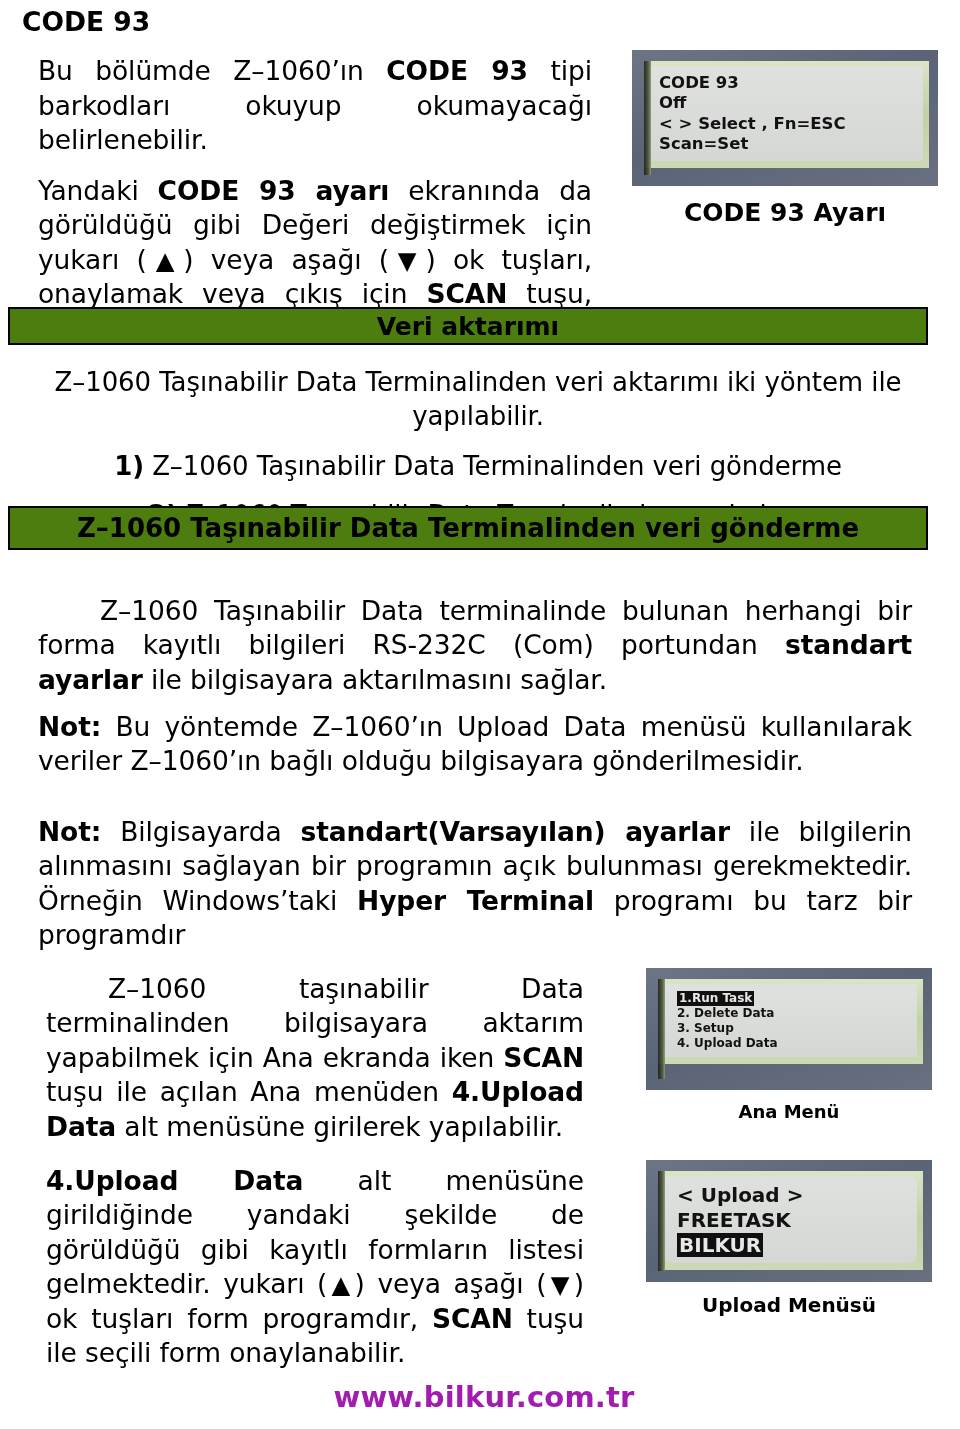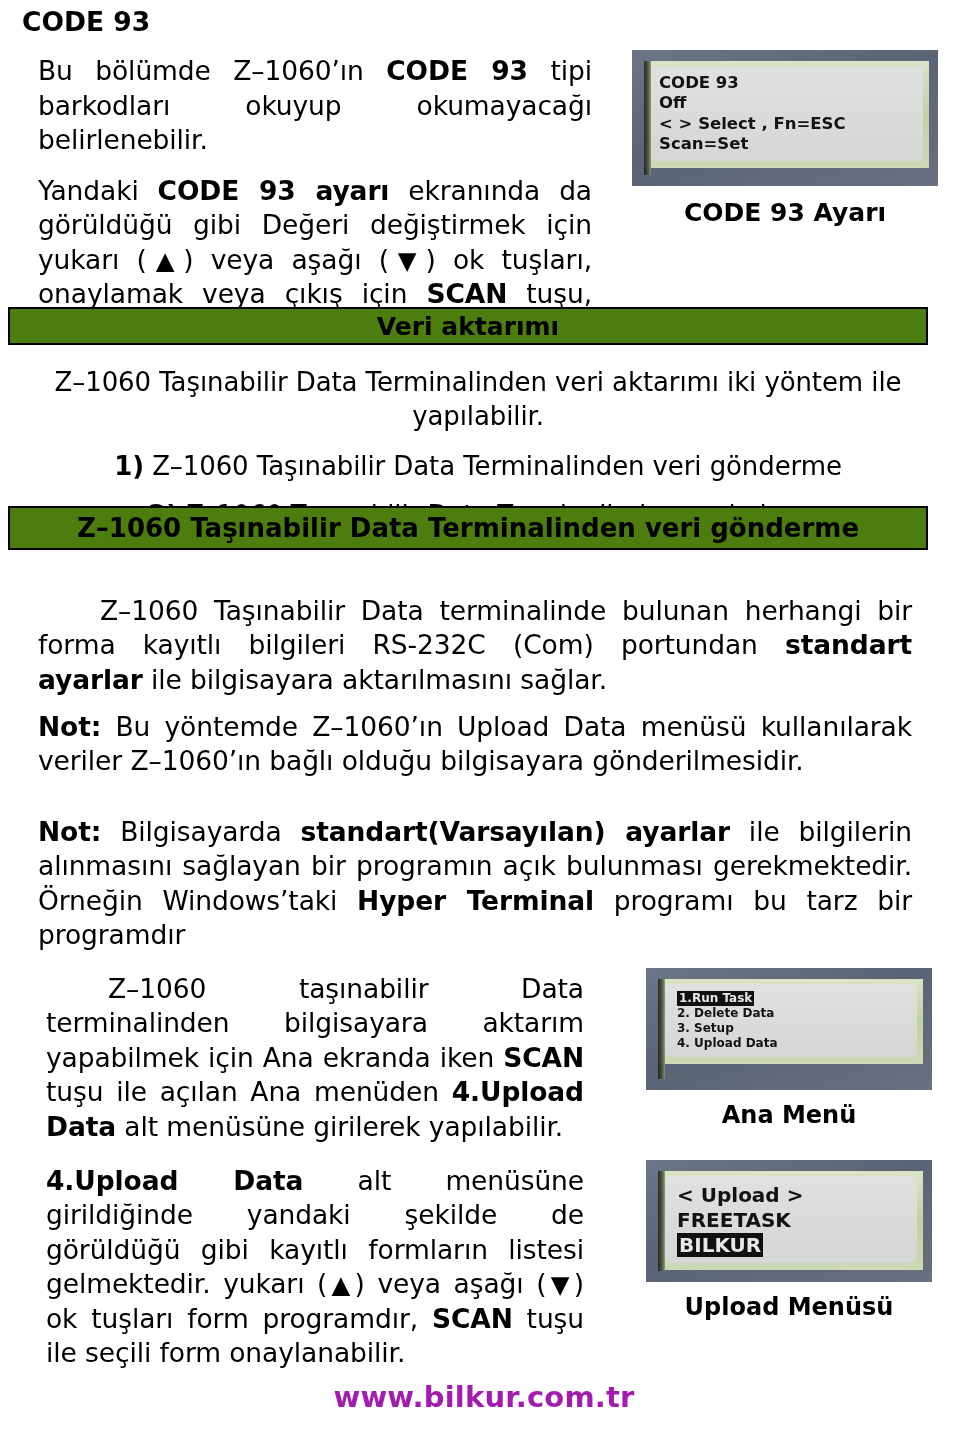--- a/index.html
+++ b/index.html
@@ -183,26 +183,26 @@
 
   
   #fig-code93 { left: 632px; top: 50px; width: 306px; }
   #fig-code93 .lcd-frame { width: 306px; height: 136px; }
   #fig-code93 .lcd-screen { width: 100%; height: 100%; font-size: 16.5px; }
   #fig-code93 .lcd-caption { font-size: 25px; margin-top: 12px; }
 
   #fig-ana { left: 646px; top: 968px; width: 286px; }
   #fig-ana .lcd-frame { width: 286px; height: 122px; }
   #fig-ana .lcd-screen { width: 100%; height: 100%; font-size: 12px; padding-left: 14px; }
-  #fig-ana .lcd-caption { font-size: 24px; margin-top: 11px; }
+  #fig-ana .lcd-caption { font-size: 18px; margin-top: 11px; }
 
   #fig-upload { left: 646px; top: 1160px; width: 286px; }
   #fig-upload .lcd-frame { width: 286px; height: 122px; }
   #fig-upload .lcd-screen { width: 100%; height: 100%; font-size: 20px; padding-left: 14px; border-radius: 8px; }
-  #fig-upload .lcd-caption { font-size: 24px; margin-top: 11px; }
+  #fig-upload .lcd-caption { font-size: 20px; margin-top: 11px; }
 
   
   .footer {
     position: absolute;
     left: 4px;
     top: 1380px;
     width: 960px;
     text-align: center;
     font-size: 29px;
     font-weight: bold;

